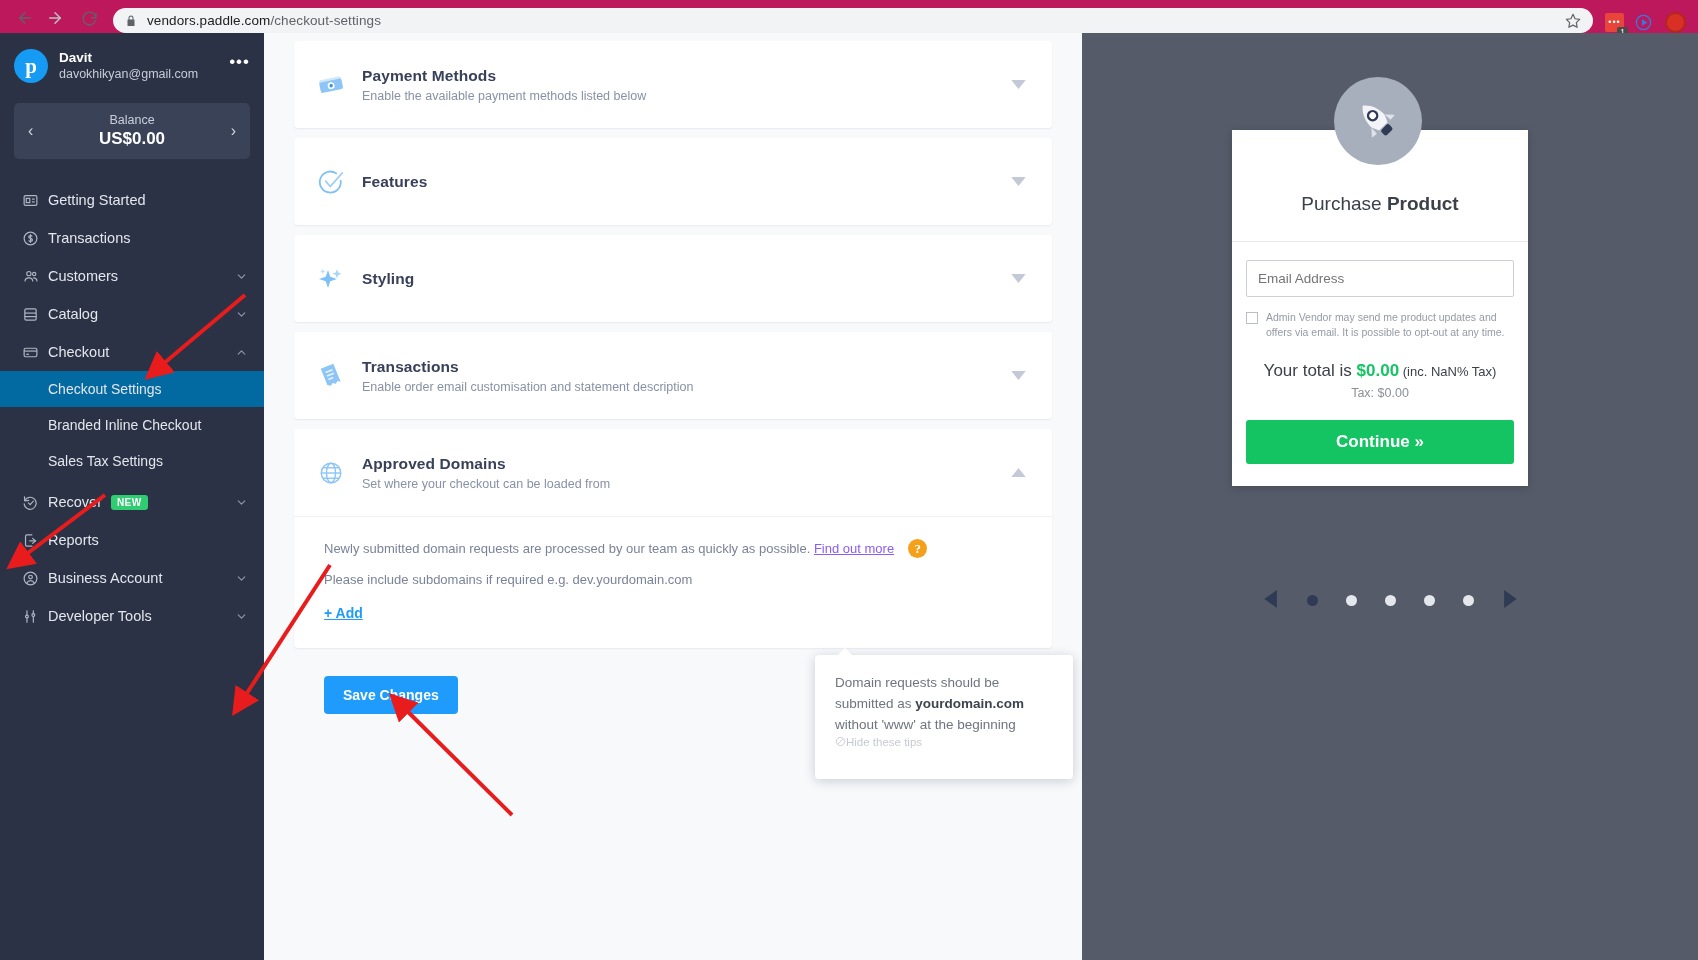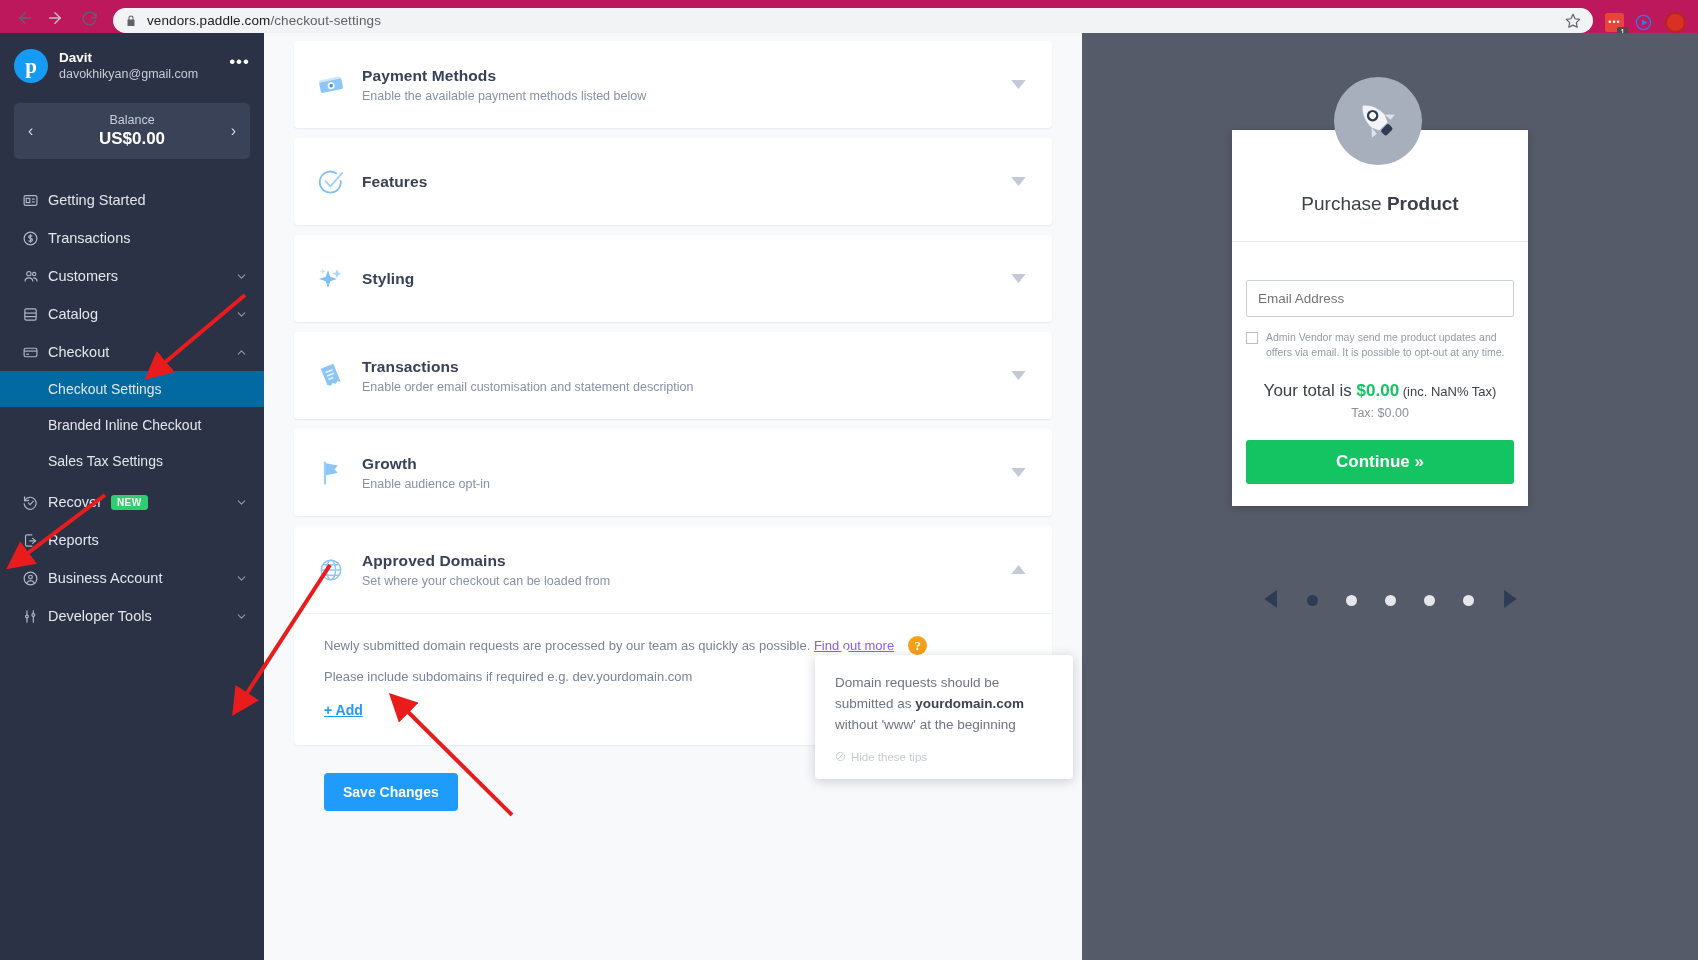--- a/index.html
+++ b/index.html
@@ -186,21 +186,21 @@
   .tooltip:before {
     content: ""; position: absolute;
     top: -7px; left: 22px;
     width: 0; height: 0;
     border-left: 8px solid transparent;
     border-right: 8px solid transparent;
     border-bottom: 8px solid #fff;
   }
   .tip-text { font-size: 13.5px; color: #6e7480; line-height: 1.55; }
   .tip-text b { color: #3e444f; }
-  .tip-hide { font-size: 11.5px; color: #c6cad2; margin-top: 15px; display: flex; align-items: center; gap: 5px;}
+  .tip-hide { font-size: 11.5px; color: #c6cad2; display: flex; align-items: center; }
 
   
   .preview {
     position: absolute; top: 0; left: 1082px;
     width: 616px; height: 927px;
     background: #565b69;
   }
   .rocket-badge {
     position: absolute; left: 252px; top: 44px;
     width: 88px; height: 88px; border-radius: 50%;
@@ -225,21 +225,20 @@
   }
   .co-title b { font-weight: bold; }
   .co-body { padding: 18px 14px 22px 14px; }
   .co-input {
     width: 100%; height: 37px;
     border: 1px solid #ccd0d8; border-radius: 2px;
     padding: 0 11px;
     font-size: 13.5px; color: #9aa0ab;
     font-family: "Liberation Sans", sans-serif;
     background: #fff;
-    margin-top: 20px;
   }
   .co-optin { display: flex; margin-top: 13px; padding-right: 2px; }
   .co-check {
     width: 12px; height: 12px; flex: none;
     border: 1px solid #b9bec8; background: #fff;
     margin-top: 2px; margin-right: 8px;
   }
   .co-optin-txt { font-size: 10.5px; color: #949aa5; line-height: 1.45; }
   .co-total {
     text-align: center; margin-top: 21px;
@@ -579,39 +578,20 @@
           </div>
           <span class="card-chev">
             <svg width="15" height="9" viewBox="0 0 16 10">
                 <polygon points="0,0 16,0 8,10" fill="#c3c9d6"></polygon>
               </svg>
           </span>
         </div>
       </div>
 
       
-      <div class="card">
-        <div class="card-head">
-          <span class="card-ico">
-            <svg width="30" height="30" viewBox="0 0 40 40">
-                <path d="M12 6v28" stroke="#9ccdf7" stroke-width="3" stroke-linecap="round"></path>
-                <path d="M13 7l16 3-4 5 4 5-16 3z" fill="#8cc5f6"></path>
-              </svg>
-          </span>
-          <div class="card-txt">
-            <div class="card-title">Growth</div>
-            <div class="card-sub">Enable audience opt-in</div>
-          </div>
-          <span class="card-chev">
-            <svg width="15" height="9" viewBox="0 0 16 10">
-                <polygon points="0,0 16,0 8,10" fill="#c3c9d6"></polygon>
-              </svg>
-          </span>
-        </div>
-      </div>
 
       
       <div class="card">
         <div class="card-head">
           <span class="card-ico">
             <svg width="30" height="30" viewBox="0 0 40 40" fill="none" stroke="#8cc5f6" stroke-width="1.9">
                 <circle cx="20" cy="20" r="13"></circle>
                 <ellipse cx="20" cy="20" rx="6" ry="13"></ellipse>
                 <line x1="7" y1="20" x2="33" y2="20"></line>
                 <line x1="9" y1="13" x2="31" y2="13"></line>

